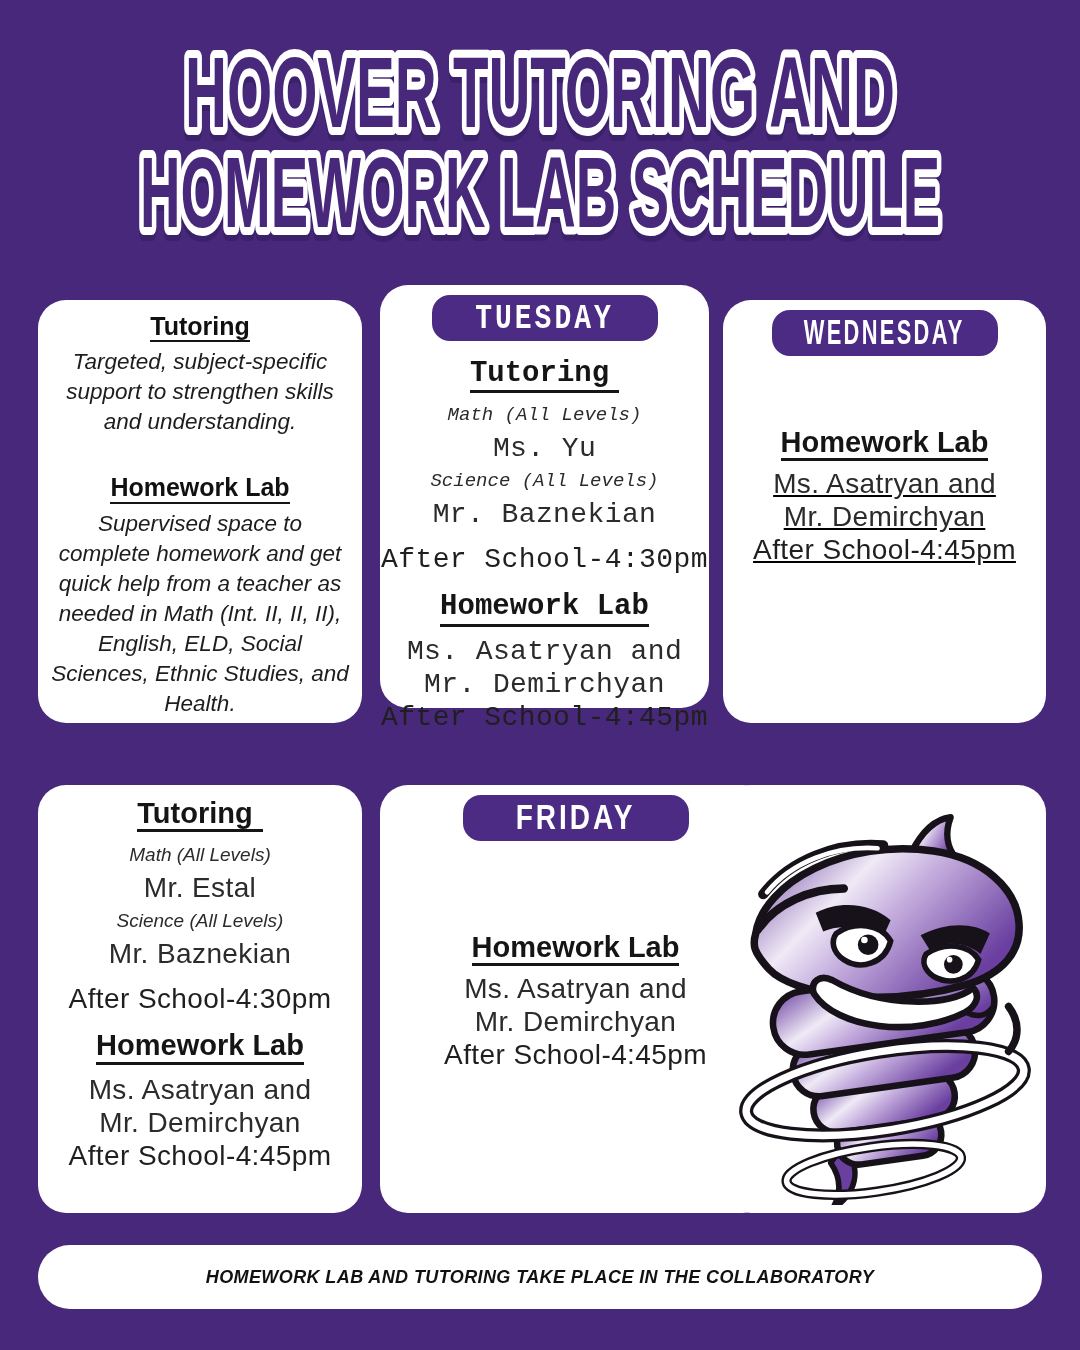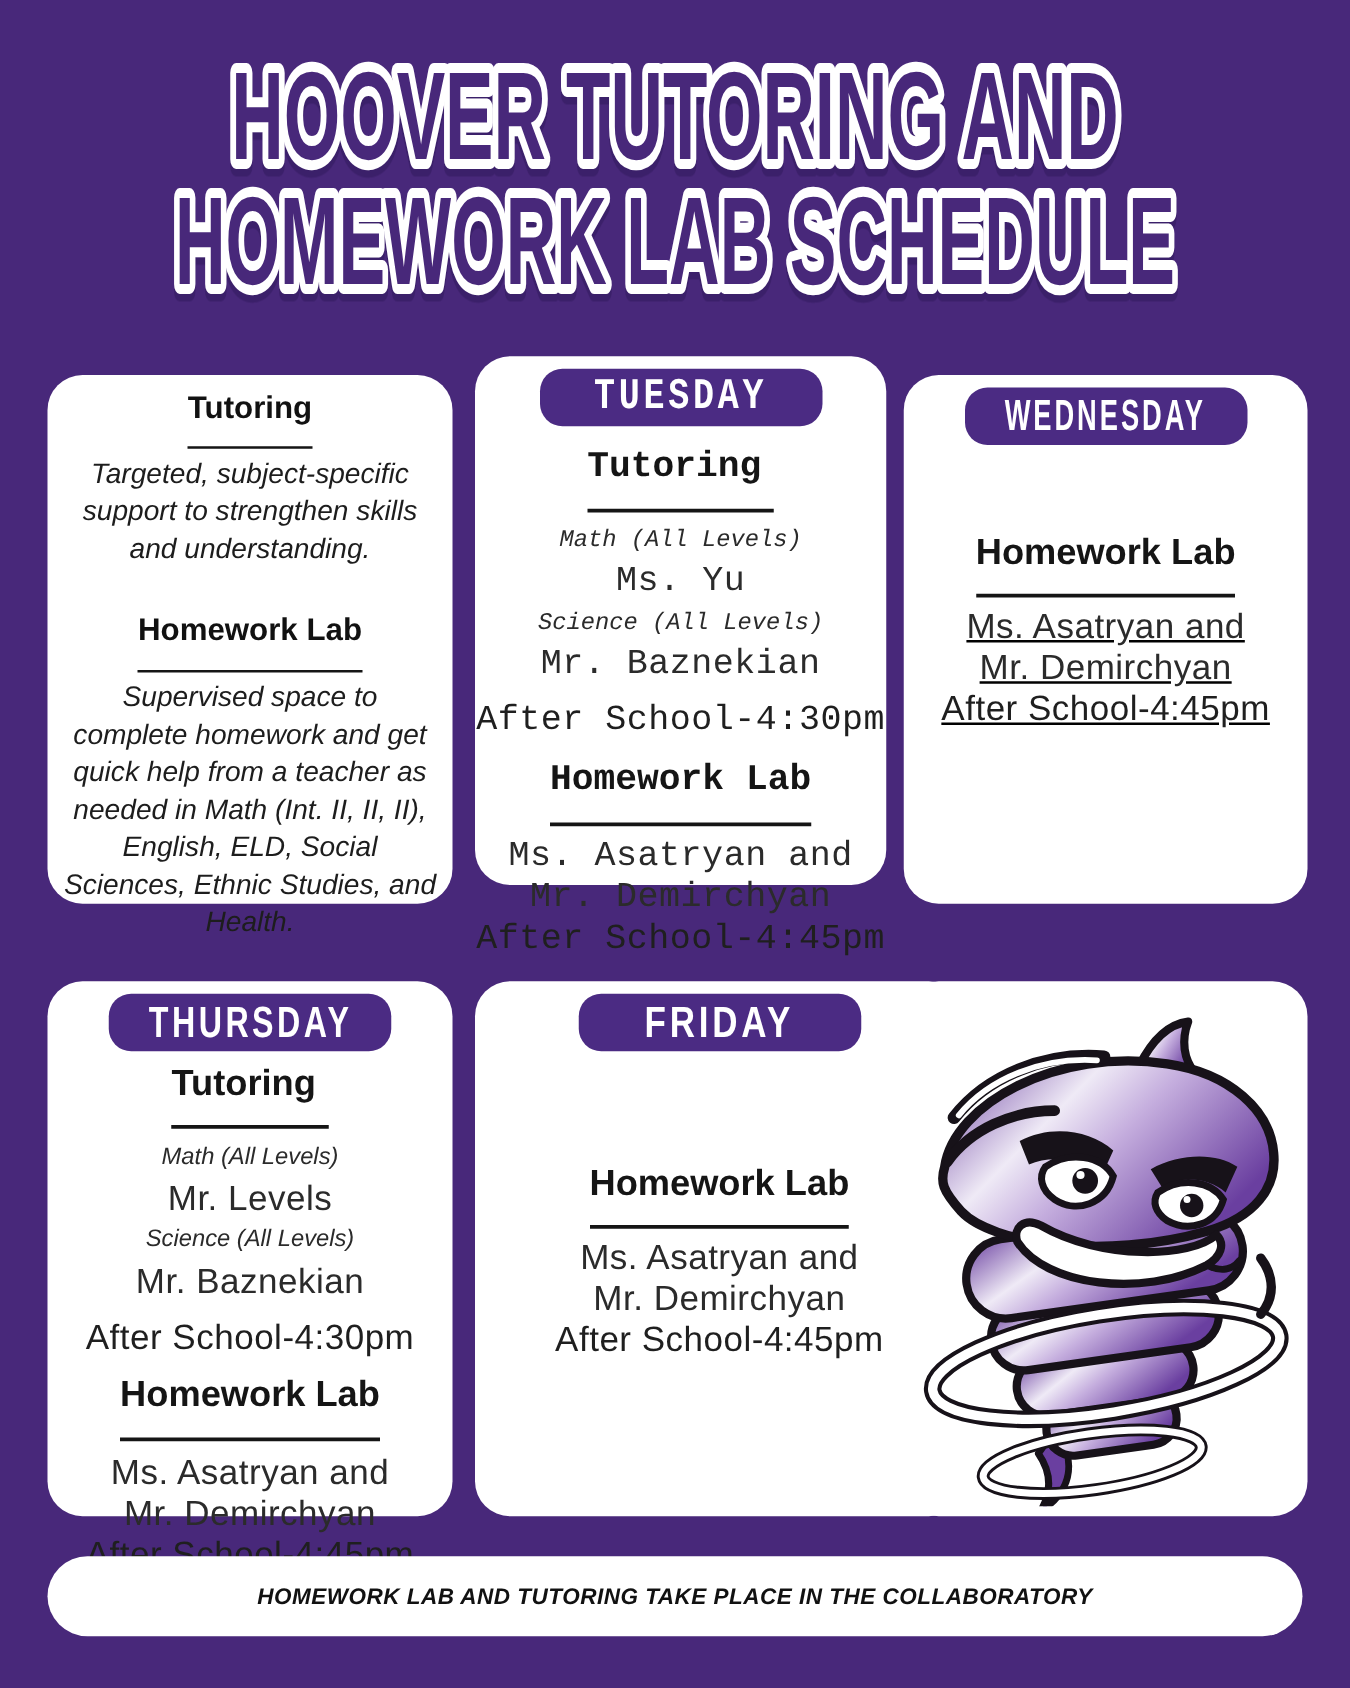--- a/index.html
+++ b/index.html
@@ -61,21 +61,21 @@
     letter-spacing: 3px;
     transform: scale(1, 1.25);
     white-space: nowrap;
   }
   .pill-text.squeeze-8 { transform: scale(0.92, 1.25); }
   .pill-text.squeeze-9 { transform: scale(0.78, 1.25); }
 
   
   .day-heading { font-size: 29px; font-weight: 700; color: #151515; margin: 8px 0 6px; line-height: 33px; }
   .day-heading.hw-gap { margin-top: 14px; margin-bottom: 8px; }
-  .u { display: inline-block; border-bottom: 3px solid #151515; padding-bottom: 18px; line-height: 1.05; }
+  .u { display: inline-block; border-bottom: 3px solid #151515; padding-bottom: 1px; line-height: 1.05; }
   .u-pad { padding-right: 10px; }
   .subject { font-size: 19px; font-style: italic; line-height: 33px; color: #2b2b2b; }
   .teacher { font-size: 28px; line-height: 33px; color: #2b2b2b; letter-spacing: 0.4px; }
   .time    { font-size: 28px; line-height: 33px; color: #1f1f1f; letter-spacing: 0.4px; margin-top: 12px; }
   .time--flush { margin-top: 0; }
   .offset-62 { margin-top: 62px; }
   .offset-82 { margin-top: 82px; }
 
   
   .info-heading { font-size: 25px; font-weight: 700; color: #111; margin-top: 4px; }
@@ -149,28 +149,25 @@
     </div>
     <div class="day-heading offset-62">
       <span class="u">Homework Lab</span>
     </div>
     <div class="teacher">Ms. Asatryan and</div>
     <div class="teacher">Mr. Demirchyan</div>
     <div class="time time--flush">After School-4:45pm</div>
   </div>
 
   <div class="card" id="card-thursday">
-    <div class="pill">
-      <span class="pill-text squeeze-8">THURSDAY</span>
-    </div>
     <div class="day-heading" style="margin-top:2px">
       <span class="u u-pad">Tutoring</span>
     </div>
     <div class="subject">Math (All Levels)</div>
-    <div class="teacher">Mr. Levels</div>
+    <div class="teacher">Mr. Estal</div>
     <div class="subject">Science (All Levels)</div>
     <div class="teacher">Mr. Baznekian</div>
     <div class="time">After School-4:30pm</div>
     <div class="day-heading hw-gap">
       <span class="u">Homework Lab</span>
     </div>
     <div class="teacher">Ms. Asatryan and</div>
     <div class="teacher">Mr. Demirchyan</div>
     <div class="time time--flush">After School-4:45pm</div>
   </div>

